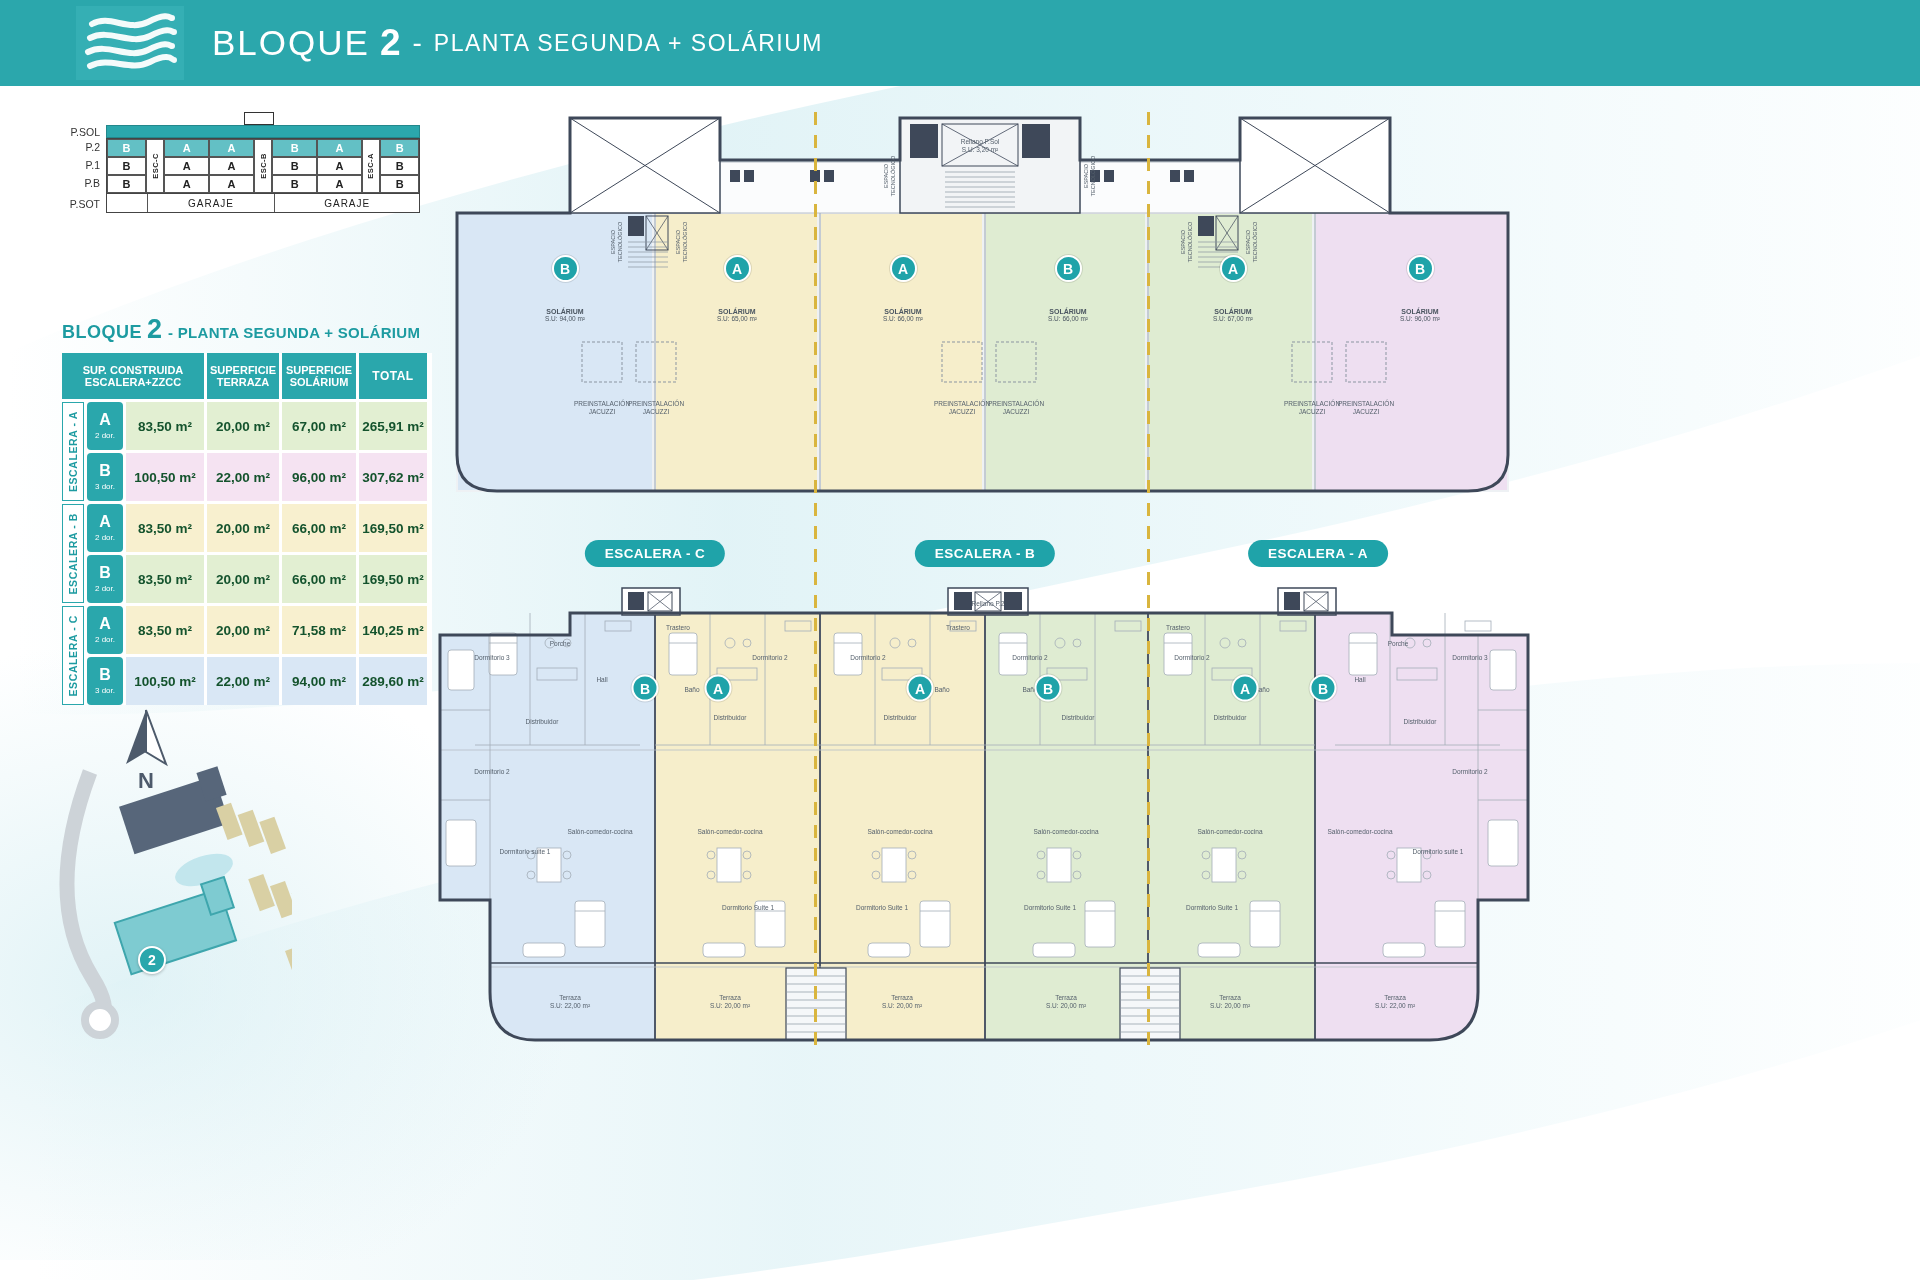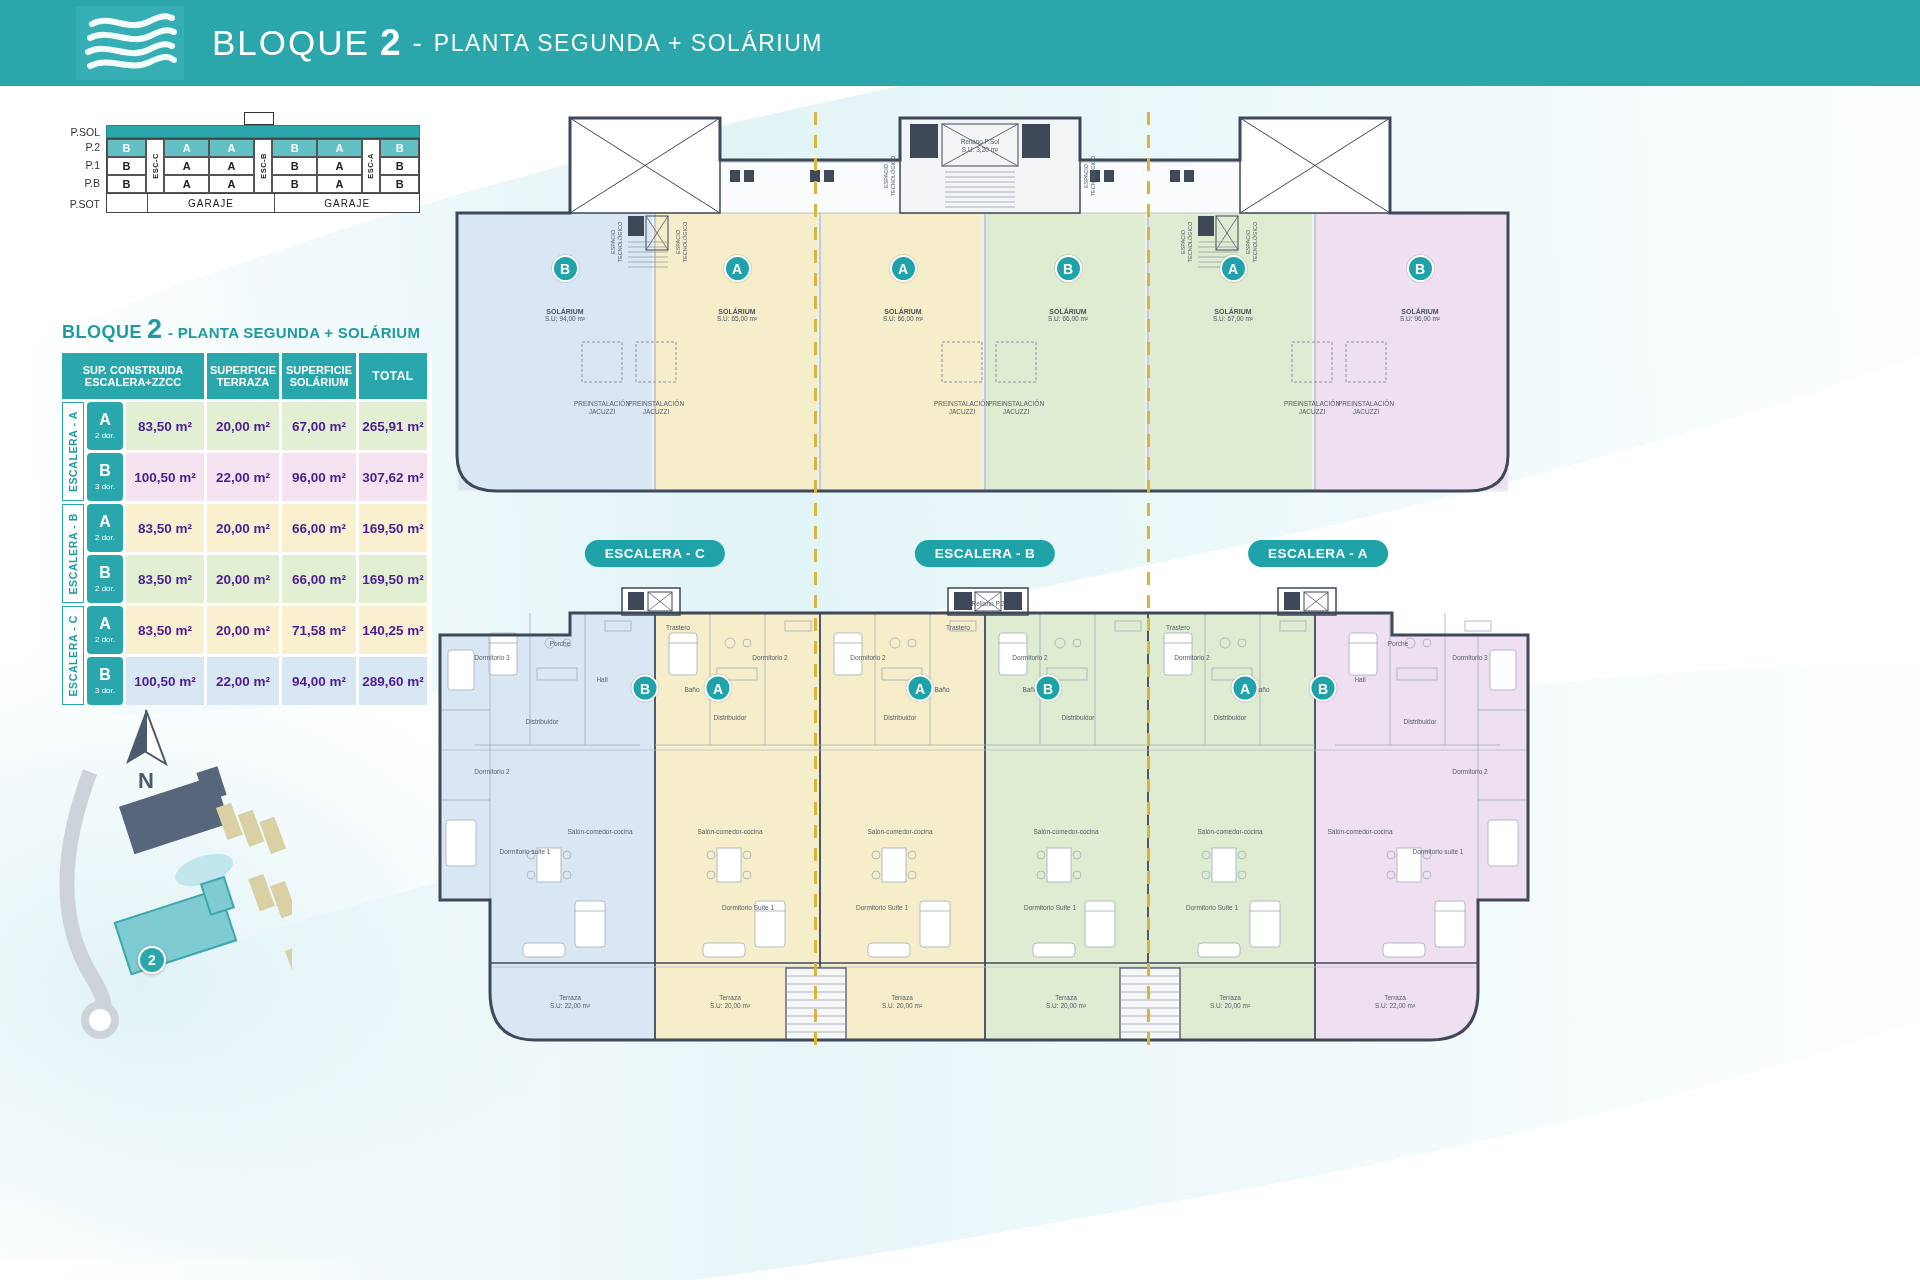--- a/index.html
+++ b/index.html
@@ -73,21 +73,21 @@
   .th-total { font-size:12px; font-weight:800; letter-spacing:.5px; }
   .esc-cell { grid-column:1; background:#fff; border:1.5px solid #2AA7AC;
               display:flex; align-items:center; justify-content:center; }
   .esc-cell span { writing-mode:vertical-rl; transform:rotate(180deg); color:#1D9BA1;
                    font-size:10.5px; font-weight:800; letter-spacing:.6px; }
   .badge { background:#2AA7AC; border-radius:4px; display:flex; flex-direction:column;
            align-items:center; justify-content:center; color:#fff; height:48px; }
   .badge .ul { font-size:16px; font-weight:800; line-height:1; }
   .badge .ud { font-size:8px; margin-top:3px; }
   .vcell { display:flex; align-items:center; justify-content:center; font-size:13.5px;
-           font-weight:700; color:#4c1d95; height:48px; }
+           font-weight:700; color:#14532d; height:48px; }
   .r-green { background:#E2EFD2; } .r-pink { background:#F5E3F2; }
   .r-cream { background:#F8F0CF; } .r-blue { background:#D9E7F5; }
 
   
   .compass { position:absolute; left:116px; top:708px; z-index:3; width:60px; text-align:center; }
   .compass-n { font-size:22px; font-weight:700; color:#4D5A6B; margin-top:-4px; }
   .siteplan { position:absolute; left:52px; top:742px; width:240px; height:320px; z-index:2; }
   .site-badge { position:absolute; left:86px; top:204px; width:28px; height:28px; border-radius:50%;
                 background:#2AA7AC; border:2.5px solid #fff; color:#fff; font-size:14px; font-weight:700;
                 display:flex; align-items:center; justify-content:center; box-shadow:0 1px 3px rgba(0,0,0,.25); }

